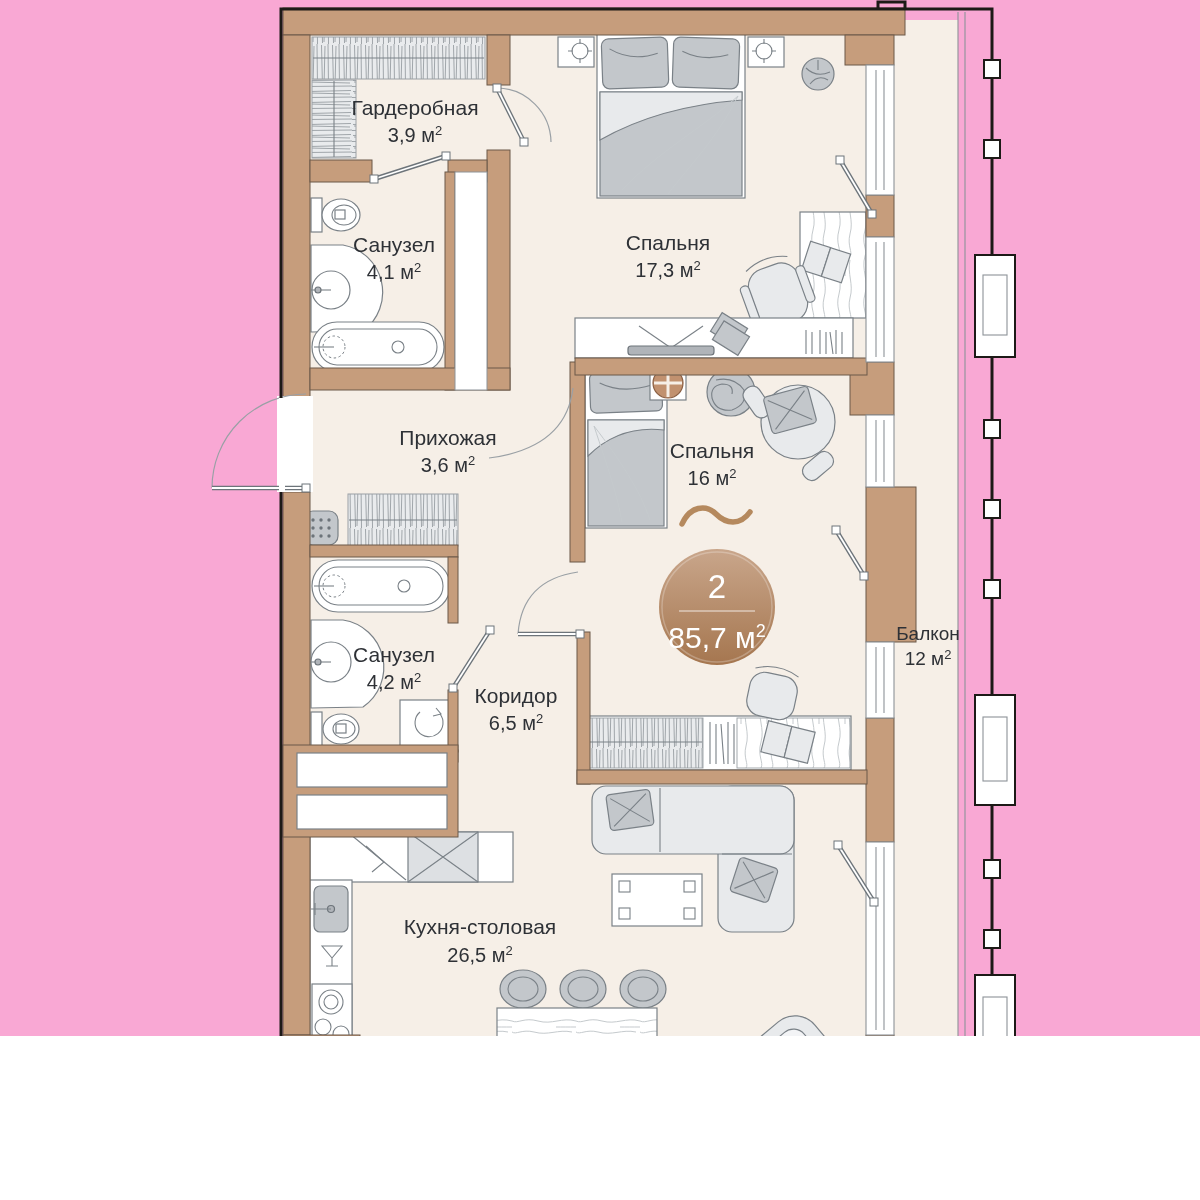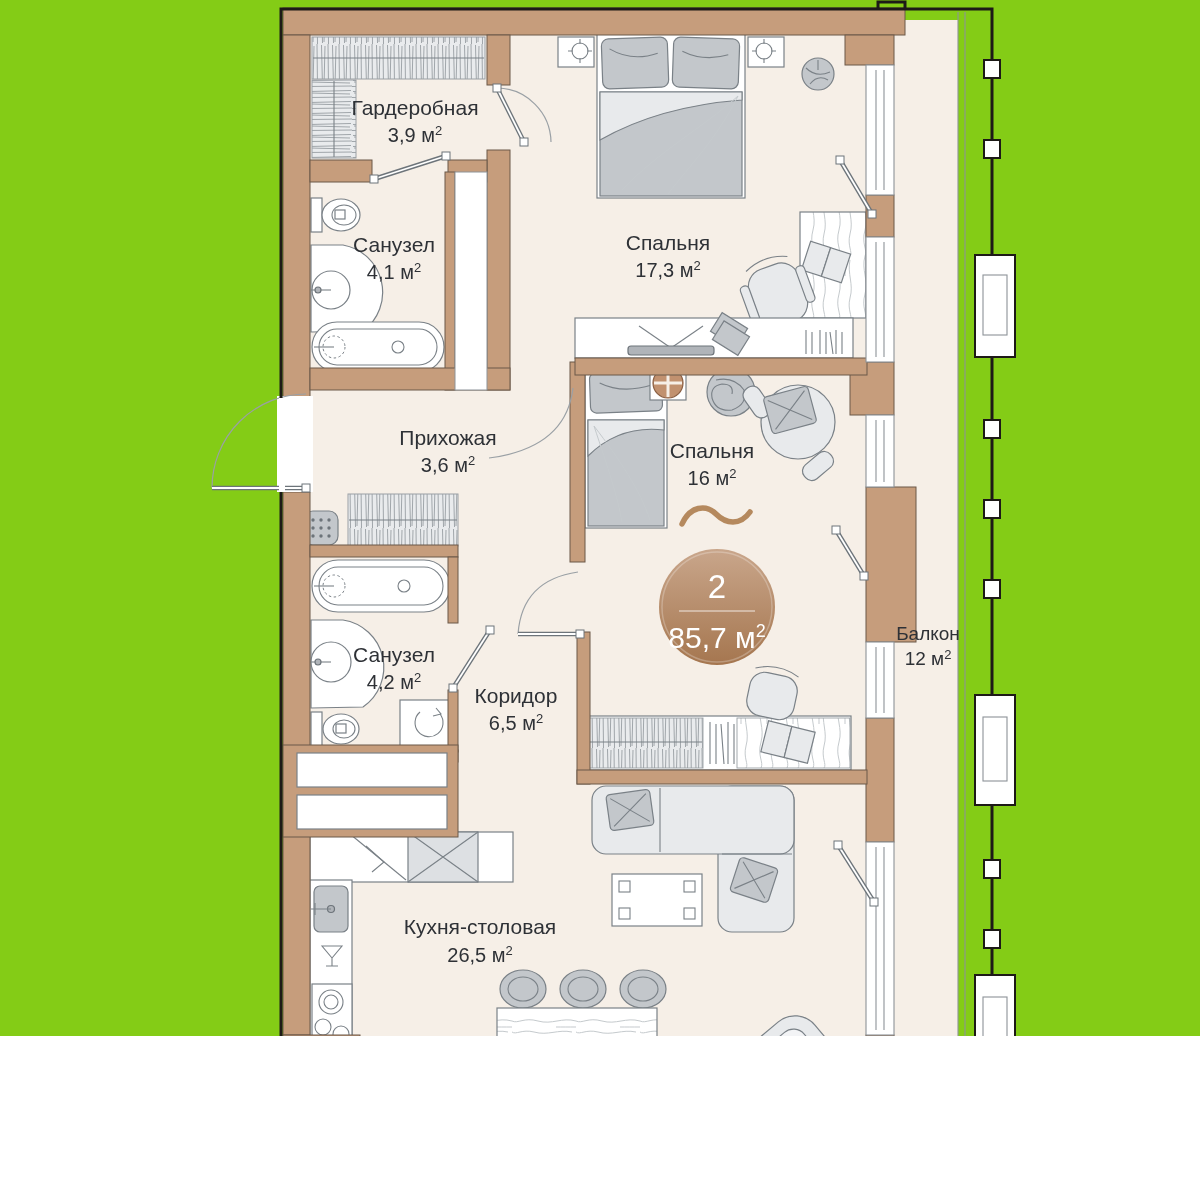--- a/index.html
+++ b/index.html
@@ -1,16 +1,16 @@
 <!DOCTYPE html>
 <html><head>
 <meta charset="utf-8">
 <style>
   html,body{margin:0;padding:0;background:#fff;}
-  #stage{position:relative;width:1200px;height:1036px;background:#84cc16;overflow:hidden;text-align:center;}
+  #stage{position:relative;width:1200px;height:1036px;background:#f9a8d4;overflow:hidden;text-align:center;}
   svg{display:block}
   text{font-family:"Liberation Sans",sans-serif;fill:#2e3136}
   .nm{font-size:21px}
   .ar{font-size:20px}
   .sup{font-size:13px}
   .bal{font-size:19px}
   .bt1{font-size:33px;fill:#fff}
   .bt2{font-size:30px;fill:#fff}
   .sup2{font-size:18px;fill:#fff}
   .w{fill:#c69d7c;stroke:#6b5948;stroke-width:1}

